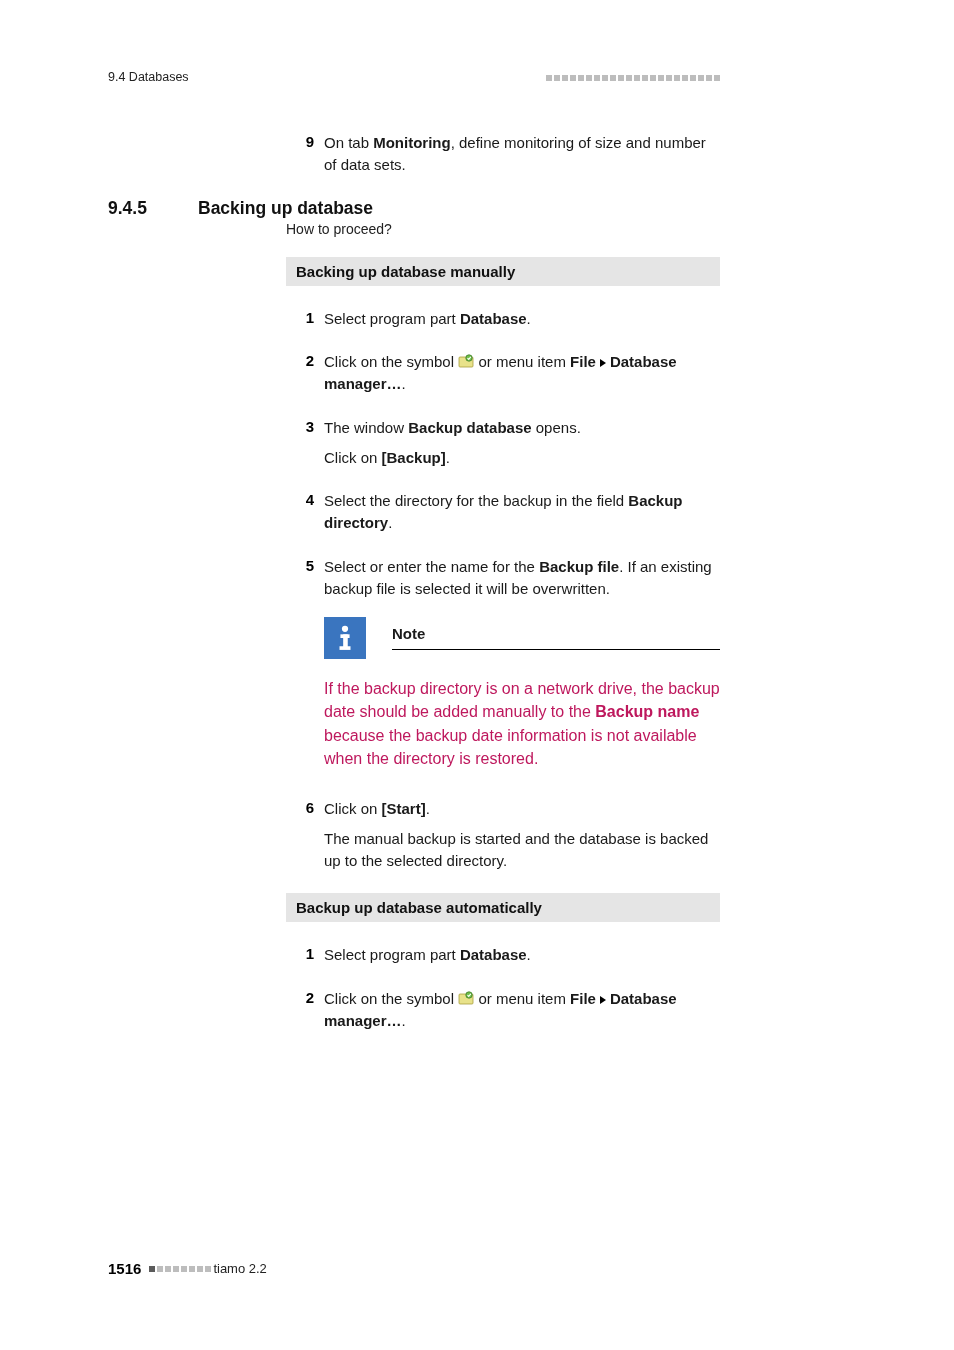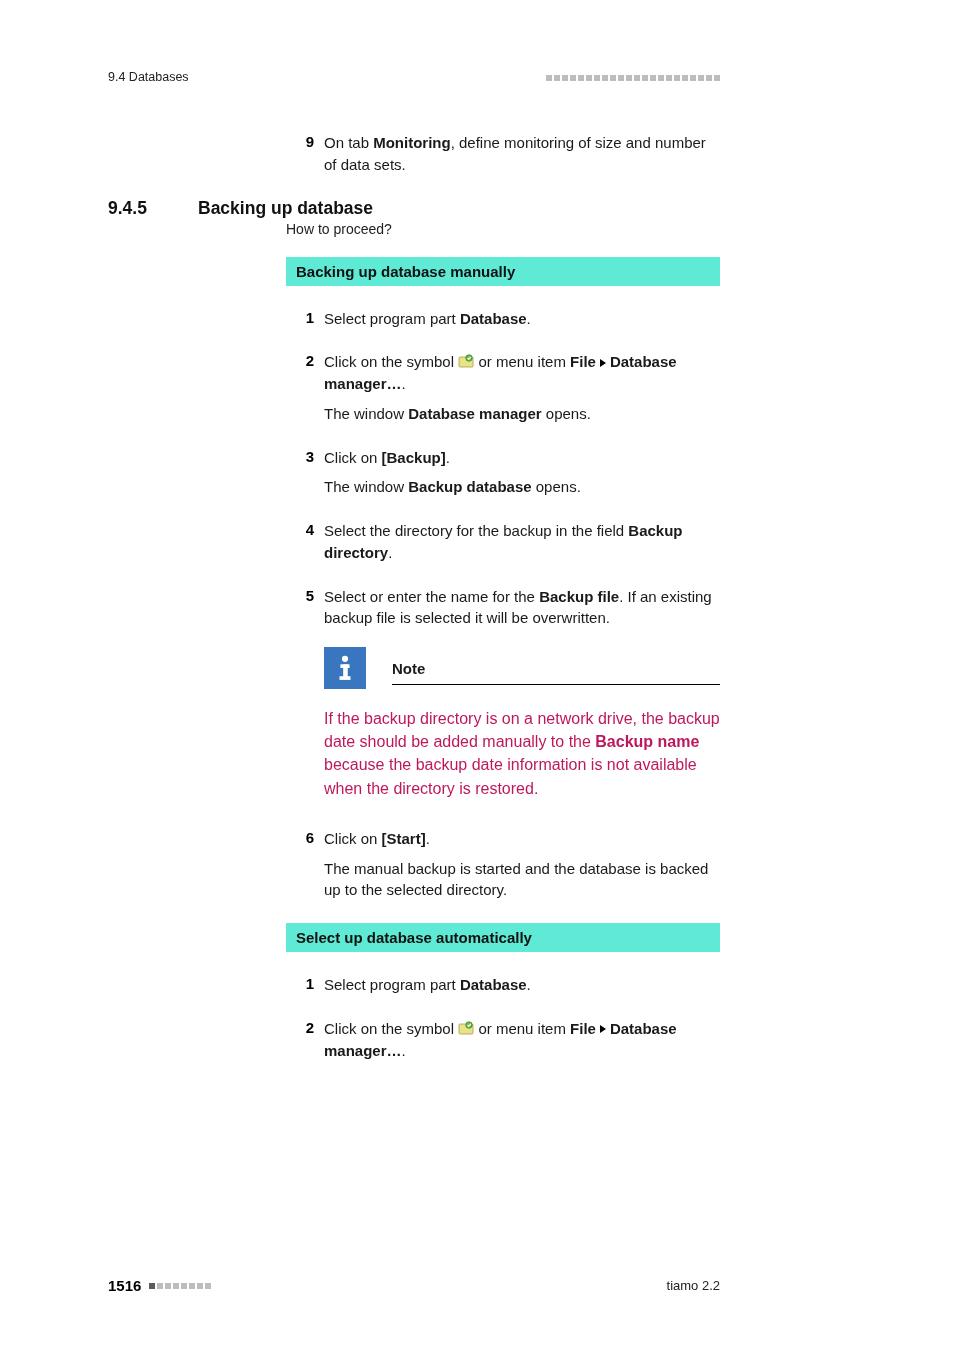--- a/index.html
+++ b/index.html
@@ -80,33 +80,33 @@
     color:#111;
   }
   .how-to {
     margin-left: 178px;
     font-size: 14px;
     color:#222;
     margin-top: 2px;
     margin-bottom: 20px;
   }
   .sub-header-bar {
-    background: #5eead4;
+    background: #e5e5e5;
     font-weight: 800;
     font-size: 15px;
     padding: 6px 10px;
     margin-bottom: 22px;
     color:#111;
   }
   .note-box {
     margin: 18px 0 6px 0;
   }
   .note-top {
     display:flex;
-    align-items:flex-end;
+    align-items:center;
   }
   .note-icon {
     width: 42px;
     height: 42px;
     background: #3a75bf;
     display:flex;
     align-items:center;
     justify-content:center;
     flex: 0 0 42px;
   }
@@ -139,25 +139,24 @@
     display:inline-block;
     width:0;height:0;
     border-top:4px solid transparent;
     border-bottom:4px solid transparent;
     border-left:6px solid #000;
     margin: 0 4px 1px 4px;
     vertical-align: middle;
   }
   .footer {
     position:absolute;
-    bottom: 56px;
+    bottom: 73px;
     left:108px;
     right:108px;
     display:flex;
-    justify-content:space-between;
     align-items:center;
     font-size:13px;
   }
   .footer-left { font-weight:700; font-size:15px; display:flex; align-items:center;}
   .footer-sq {
     display:inline-flex;
     margin-left:8px;
   }
   .footer-sq span{
     width:6px;height:6px;background:#bdbdbd;margin-right:2px;display:inline-block;
@@ -211,29 +210,28 @@
           <span>Click on the symbol </span>
           <span class="inline-icon">
             <svg viewBox="0 0 16 16">
                 <rect x="1" y="4" width="14" height="10" rx="1" fill="#e8e28a" stroke="#a89f3d" stroke-width="0.8"></rect>
                 <circle cx="11" cy="5" r="3.2" fill="#6fbf4a" stroke="#3e7a28" stroke-width="0.8"></circle>
                 <path d="M9.5 5 L10.7 6.3 L12.8 3.8" stroke="#fff" stroke-width="1.1" fill="none"></path>
               </svg>
           </span>
           <span> or menu item </span><b>File</b><span class="tri"></span><b>Database manager…</b><span>.</span>
         </p>
-        <p><span>The window </span><b>Database manager</b><span> opens.</span></p>
       </div>
     </div>
 
     <div class="step">
       <div class="step-num">3</div>
       <div class="step-body">
+        <p><span>The window </span><b>Backup database</b><span> opens.</span></p>
         <p><span>Click on </span><b>[Backup]</b><span>.</span></p>
-        <p><span>The window </span><b>Backup database</b><span> opens.</span></p>
       </div>
     </div>
 
     <div class="step">
       <div class="step-num">4</div>
       <div class="step-body">
         <p><span>Select the directory for the backup in the field </span><b>Backup directory</b><span>.</span></p>
       </div>
     </div>
 
@@ -264,21 +262,21 @@
     </div>
 
     <div class="step" style="margin-top:10px;">
       <div class="step-num">6</div>
       <div class="step-body">
         <p><span>Click on </span><b>[Start]</b><span>.</span></p>
         <p>The manual backup is started and the database is backed up to the selected directory.</p>
       </div>
     </div>
 
-    <div class="sub-header-bar" style="margin-top:12px;">Select up database automatically</div>
+    <div class="sub-header-bar" style="margin-top:12px;">Backup up database automatically</div>
 
     <div class="step">
       <div class="step-num">1</div>
       <div class="step-body">
         <p><span>Select program part </span><b>Database</b><span>.</span></p>
       </div>
     </div>
 
     <div class="step">
       <div class="step-num">2</div>

